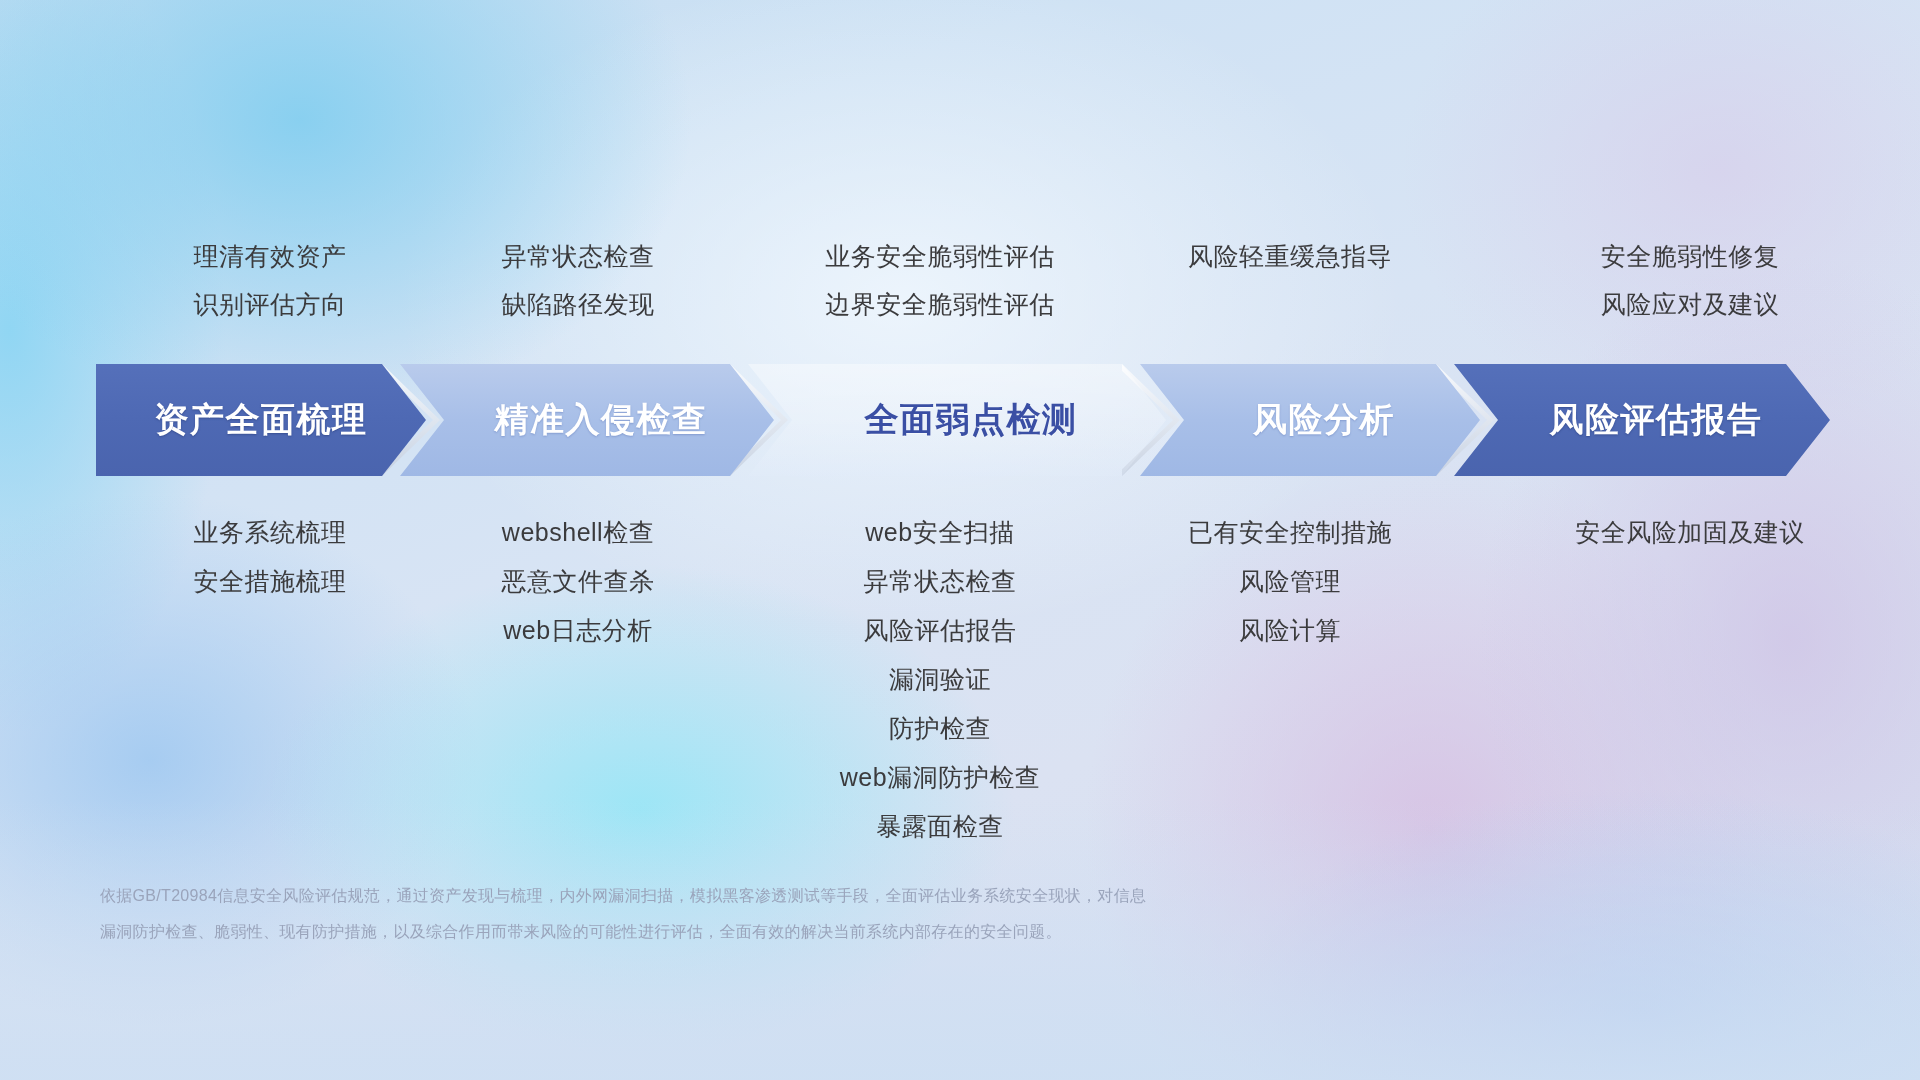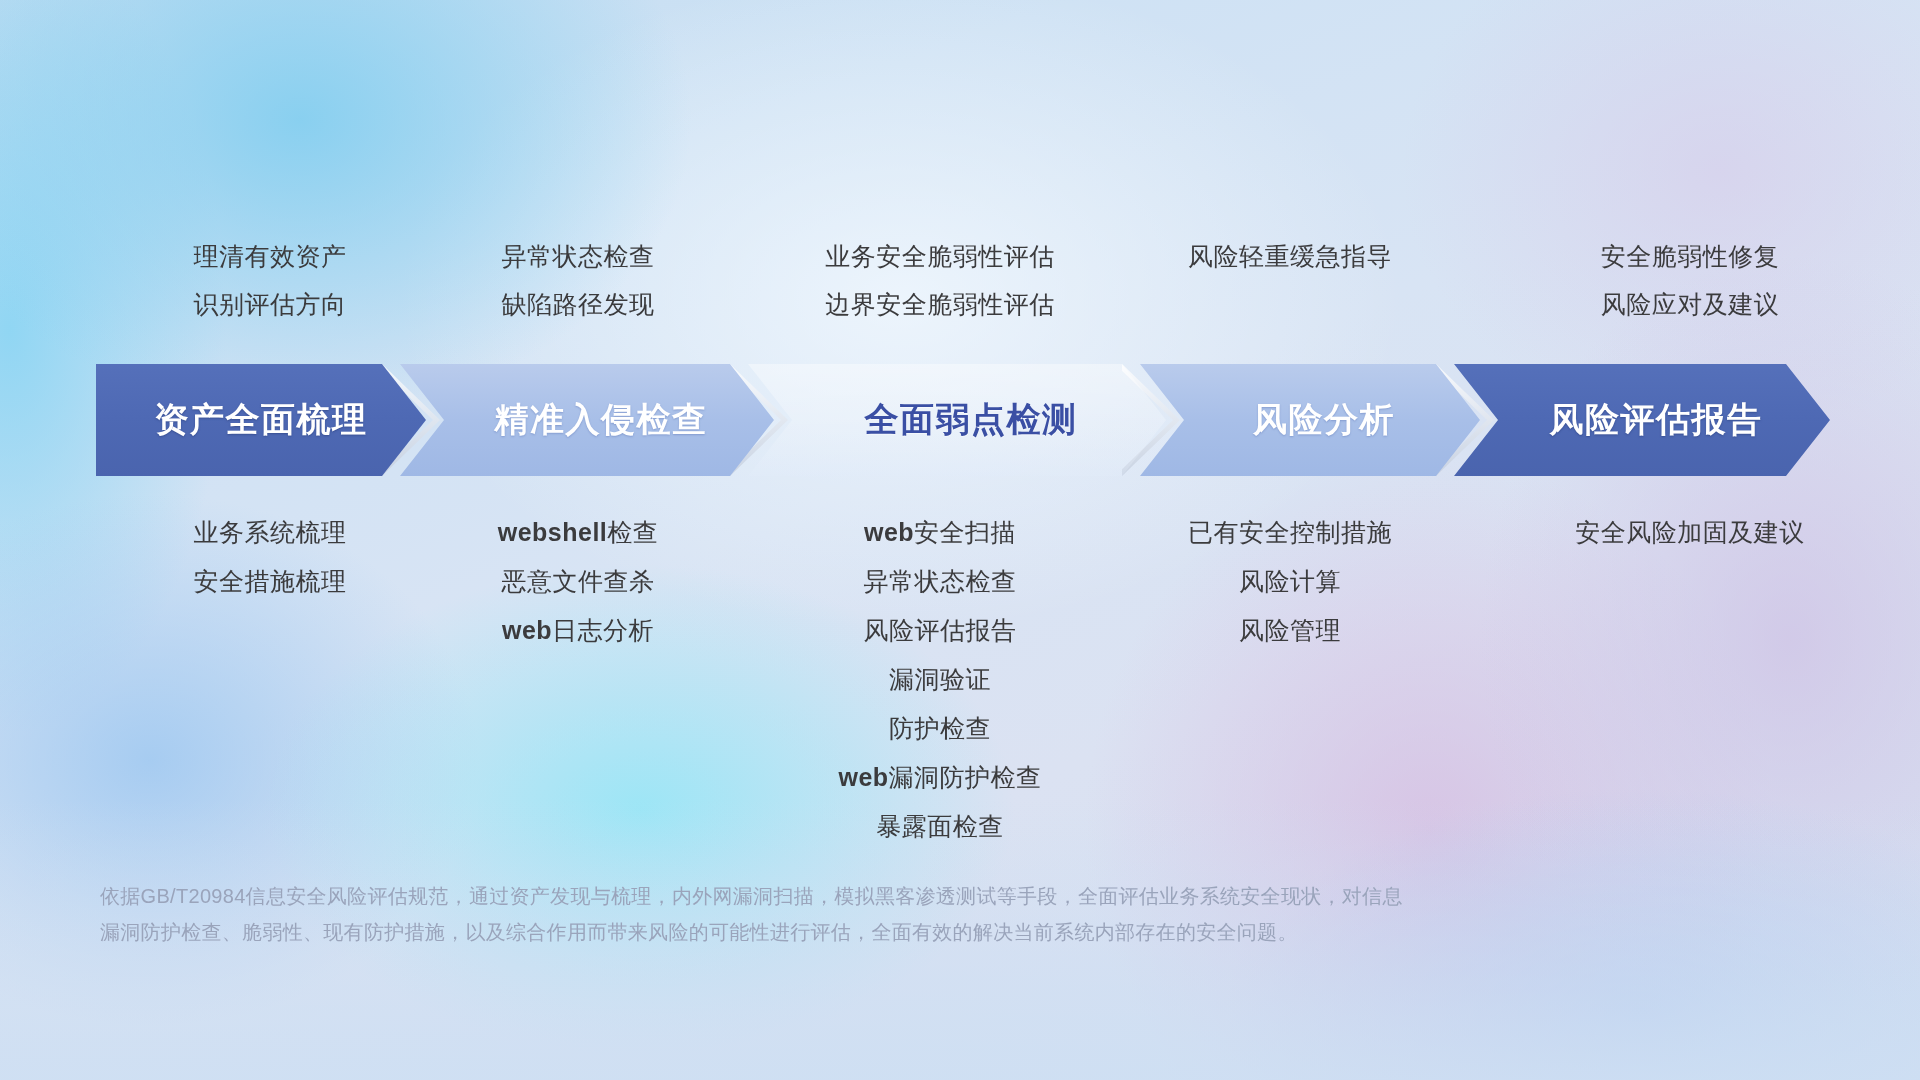--- a/index.html
+++ b/index.html
@@ -56,21 +56,21 @@
 
   .toptext, .bottext { color:#3c3c3c; }
   .toptext .line, .bottext .line{
     font-size:25px;
     line-height:48px;
     white-space:nowrap;
     color:#3b3b3d;
     letter-spacing:.5px;
   }
   .bottext .line{ line-height:49px; }
-  .line b{ font-weight:bold;text-align:right; }
+  .line b{ font-weight:normal;text-align:right; }
 
   
   #band{ position:absolute; left:0; top:364px; width:1920px; height:112px; }
   .arrow{
     position:absolute; top:0; height:112px;
     display:flex; align-items:center; justify-content:center;
     clip-path: polygon(0 0, calc(100% - 44px) 0, 100% 50%, calc(100% - 44px) 100%, 0 100%, 44px 50%);
   }
   .arrow.first{
     clip-path: polygon(0 0, calc(100% - 44px) 0, 100% 50%, calc(100% - 44px) 100%, 0 100%);
@@ -95,21 +95,21 @@
   .chev{
     position:absolute; top:0; height:112px; width:58px;
     background:linear-gradient(180deg,rgba(255,255,255,.85),rgba(196,206,222,.85));
     clip-path: polygon(0 0, 100% 50%, 0 100%, 0 94%, 88% 50%, 0 6%);
     opacity:.95;
   }
 
   
   #footer{
     position:absolute; left:100px; top:878px; width:1560px;
-    font-size:20px; line-height:36px; color:#9aa4bb;
+    font-size:16px; line-height:36px; color:#9aa4bb;
     letter-spacing:.3px;
   }
   #footer p{ white-space:nowrap; }
 </style>
 </head>
 <body>
 
 <div id="bg">
   <div class="bglayer bg-base"></div>
   <div class="bglayer bg-g4"></div>
@@ -194,22 +194,22 @@
     <div class="line">异常状态检查</div>
     <div class="line">风险评估报告</div>
     <div class="line">漏洞验证</div>
     <div class="line">防护检查</div>
     <div class="line"><b>web</b>漏洞防护检查</div>
     <div class="line">暴露面检查</div>
   </div>
 
   <div class="col bottext" style="left:1115px; top:508px; width:350px;">
     <div class="line">已有安全控制措施</div>
+    <div class="line">风险管理</div>
     <div class="line">风险计算</div>
-    <div class="line">风险管理</div>
   </div>
 
   <div class="col bottext" style="left:1500px; top:508px; width:380px;">
     <div class="line">安全风险加固及建议</div>
   </div>
 
   <div id="footer">
     <p>依据GB/T20984信息安全风险评估规范，通过资产发现与梳理，内外网漏洞扫描，模拟黑客渗透测试等手段，全面评估业务系统安全现状，对信息</p>
     <p>漏洞防护检查、脆弱性、现有防护措施，以及综合作用而带来风险的可能性进行评估，全面有效的解决当前系统内部存在的安全问题。</p>
   </div>

